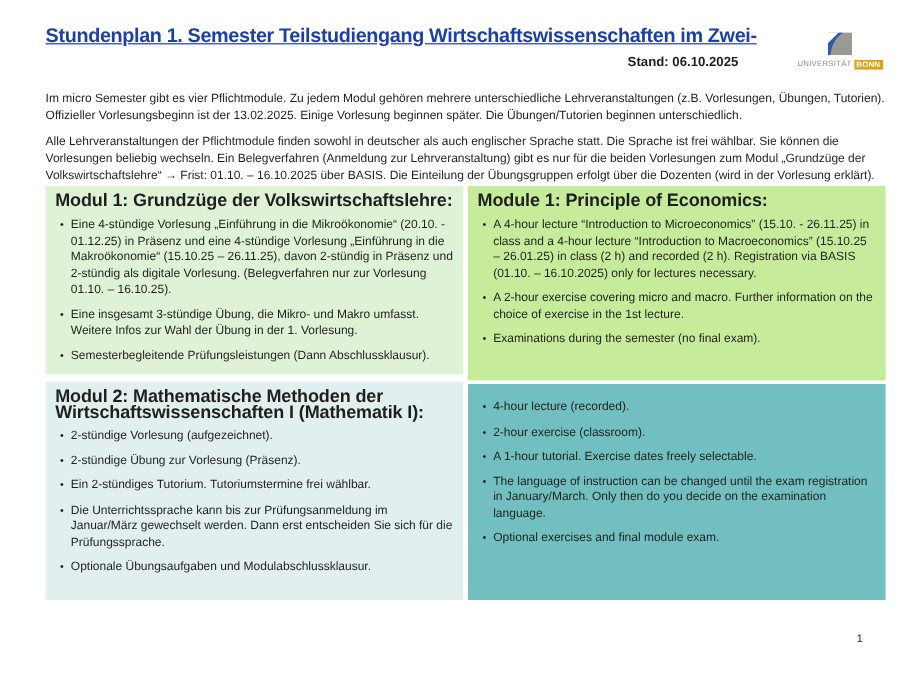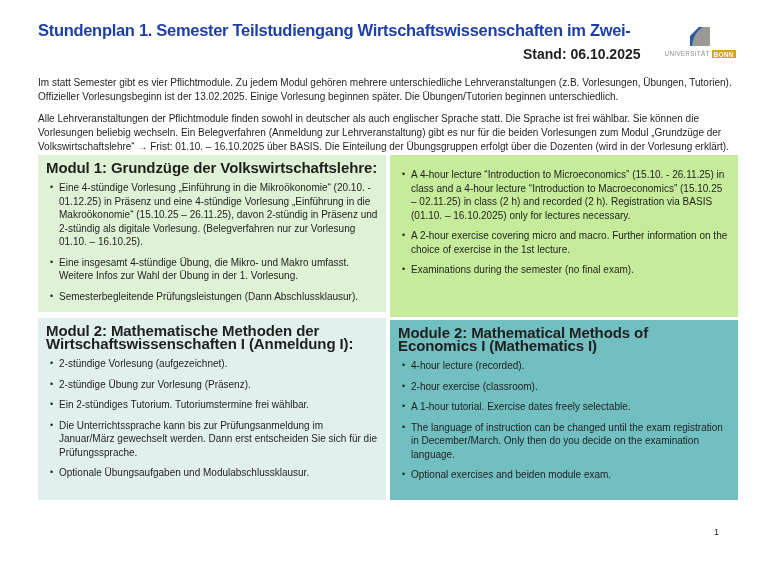--- a/index.html
+++ b/index.html
@@ -15,25 +15,25 @@
   .title {
     position: absolute;
     left: 38px; top: 21px;
     width: 620px;
     color: #1d3fa8;
     font-weight: bold;
     font-size: 16.5px;
     line-height: 19px;
     letter-spacing: -0.3px;
   }
-  .title span { display: block; }
+  .title span { display: block; text-decoration: underline; }
   .stand {
     position: absolute;
     left: 523px; top: 46px;
-    font-size: 14px;
+    font-size: 11px;
     font-weight: bold;
     color: #1f1f1f;
   }
   .logo {
     position: absolute;
     left: 650px; top: 27px;
     width: 100px;
     text-align: center;
   }
   .logo-square { display: block; margin: 0 auto 4px auto; width: 20px; height: 19px; }
@@ -98,45 +98,45 @@
       <path d="M0 0 L9 0 L0 9 Z" fill="#ffffff"></path>
       <path d="M2 19 C3 11 6 4 13 0 L9 0 L0 9 L0 19 Z" fill="#2b5ba8"></path>
     </svg>
     <div class="logo-text">
       <span class="uni">UNIVERSITÄT</span>
       <span class="bonn">BONN</span>
     </div>
   </div>
 
   <div class="intro">
-    <p><span>Im statt Semester gibt es </span><b>vier Pflichtmodule</b><span>. Zu jedem Modul gehören mehrere unterschiedliche Lehrveranstaltungen (z.B. Vorlesungen, Übungen, Tutorien). Offizieller </span><b>Vorlesungsbeginn ist der 13.02.2025</b><span>.  Einige Vorlesung beginnen später. Die Übungen/Tutorien beginnen unterschiedlich.</span></p>
+    <p><span>Im micro Semester gibt es </span><b>vier Pflichtmodule</b><span>. Zu jedem Modul gehören mehrere unterschiedliche Lehrveranstaltungen (z.B. Vorlesungen, Übungen, Tutorien). Offizieller </span><b>Vorlesungsbeginn ist der 13.02.2025</b><span>.  Einige Vorlesung beginnen später. Die Übungen/Tutorien beginnen unterschiedlich.</span></p>
     <p>Alle Lehrveranstaltungen der Pflichtmodule finden sowohl in deutscher als auch englischer Sprache statt. Die Sprache ist frei wählbar. Sie können die Vorlesungen beliebig wechseln. Ein Belegverfahren (Anmeldung zur Lehrveranstaltung) gibt es nur für die beiden Vorlesungen zum Modul „Grundzüge der Volkswirtschaftslehre“ → Frist: 01.10. – 16.10.2025 über BASIS. Die Einteilung der Übungsgruppen erfolgt über die Dozenten (wird in der Vorlesung erklärt).</p>
   </div>
 
   <div class="grid">
     <div class="col">
       <div class="box box1" style="background-color: rgb(223, 242, 214);">
         <div class="box-title">Modul 1: Grundzüge der Volkswirtschaftslehre:</div>
         <div>
             <div class="bullet">
               <span class="dot">•</span>
               <span class="btext">Eine 4-stündige Vorlesung „Einführung in die Mikroökonomie“ (20.10. - 01.12.25) in Präsenz und eine 4-stündige Vorlesung „Einführung in die Makroökonomie“ (15.10.25 – 26.11.25), davon 2-stündig in Präsenz und 2-stündig als digitale Vorlesung. (Belegverfahren nur zur Vorlesung 01.10. – 16.10.25).</span>
             </div>
             <div class="bullet">
               <span class="dot">•</span>
-              <span class="btext">Eine insgesamt 4-stündige Übung, die Mikro- und Makro umfasst. Weitere Infos zur Wahl der Übung in der 1. Vorlesung.</span>
+              <span class="btext">Eine insgesamt 3-stündige Übung, die Mikro- und Makro umfasst. Weitere Infos zur Wahl der Übung in der 1. Vorlesung.</span>
             </div>
             <div class="bullet">
               <span class="dot">•</span>
               <span class="btext">Semesterbegleitende Prüfungsleistungen (Dann Abschlussklausur).</span>
             </div>
           </div>
       </div>
       <div class="box box3" style="background-color: rgb(226, 239, 239);">
-        <div class="box-title">Modul 2: Mathematische Methoden der Wirtschaftswissenschaften I (Anmeldung I):</div>
+        <div class="box-title">Modul 2: Mathematische Methoden der Wirtschaftswissenschaften I (Mathematik I):</div>
         <div>
             <div class="bullet">
               <span class="dot">•</span>
               <span class="btext">2-stündige Vorlesung (aufgezeichnet).</span>
             </div>
             <div class="bullet">
               <span class="dot">•</span>
               <span class="btext">2-stündige Übung zur Vorlesung (Präsenz).</span>
             </div>
             <div class="bullet">
@@ -149,57 +149,57 @@
             </div>
             <div class="bullet">
               <span class="dot">•</span>
               <span class="btext">Optionale Übungsaufgaben und Modulabschlussklausur.</span>
             </div>
           </div>
       </div>
     </div>
     <div class="col">
       <div class="box box2" style="background-color: rgb(198, 236, 155);">
-        <div>
-            <div class="bullet">
-              <span class="dot">•</span>
-              <span class="btext">A 4-hour lecture “Introduction to Microeconomics” (15.10. - 26.11.25) in class and a 4-hour lecture “Introduction to Macroeconomics” (15.10.25 – 02.11.25) in class (2 h) and recorded (2 h). Registration via BASIS (01.10. – 16.10.2025) only for lectures necessary.</span>
+        <div class="box-title">Module 1: Principle of Economics:</div>
+        <div>
+            <div class="bullet">
+              <span class="dot">•</span>
+              <span class="btext">A 4-hour lecture “Introduction to Microeconomics” (15.10. - 26.11.25) in class and a 4-hour lecture “Introduction to Macroeconomics” (15.10.25 – 26.01.25) in class (2 h) and recorded (2 h). Registration via BASIS (01.10. – 16.10.2025) only for lectures necessary.</span>
             </div>
             <div class="bullet">
               <span class="dot">•</span>
               <span class="btext">A 2-hour exercise covering micro and macro. Further information on the choice of exercise in the 1st lecture.</span>
             </div>
             <div class="bullet">
               <span class="dot">•</span>
               <span class="btext">Examinations during the semester (no final exam).</span>
             </div>
           </div>
       </div>
       <div class="box box4" style="background-color: rgb(113, 191, 192);">
-        <div class="box-title">Module 2: Mathematical Methods of Economics I (Mathematics I)</div>
         <div>
             <div class="bullet">
               <span class="dot">•</span>
               <span class="btext">4-hour lecture (recorded).</span>
             </div>
             <div class="bullet">
               <span class="dot">•</span>
               <span class="btext">2-hour exercise (classroom).</span>
             </div>
             <div class="bullet">
               <span class="dot">•</span>
               <span class="btext">A 1-hour tutorial. Exercise dates freely selectable.</span>
             </div>
             <div class="bullet">
               <span class="dot">•</span>
-              <span class="btext">The language of instruction can be changed until the exam registration in December/March. Only then do you decide on the examination language.</span>
-            </div>
-            <div class="bullet">
-              <span class="dot">•</span>
-              <span class="btext">Optional exercises and beiden module exam.</span>
+              <span class="btext">The language of instruction can be changed until the exam registration in January/March. Only then do you decide on the examination language.</span>
+            </div>
+            <div class="bullet">
+              <span class="dot">•</span>
+              <span class="btext">Optional exercises and final module exam.</span>
             </div>
           </div>
       </div>
     </div>
   </div>
 
   <div class="page-number">1</div>
 
 </div>
 

